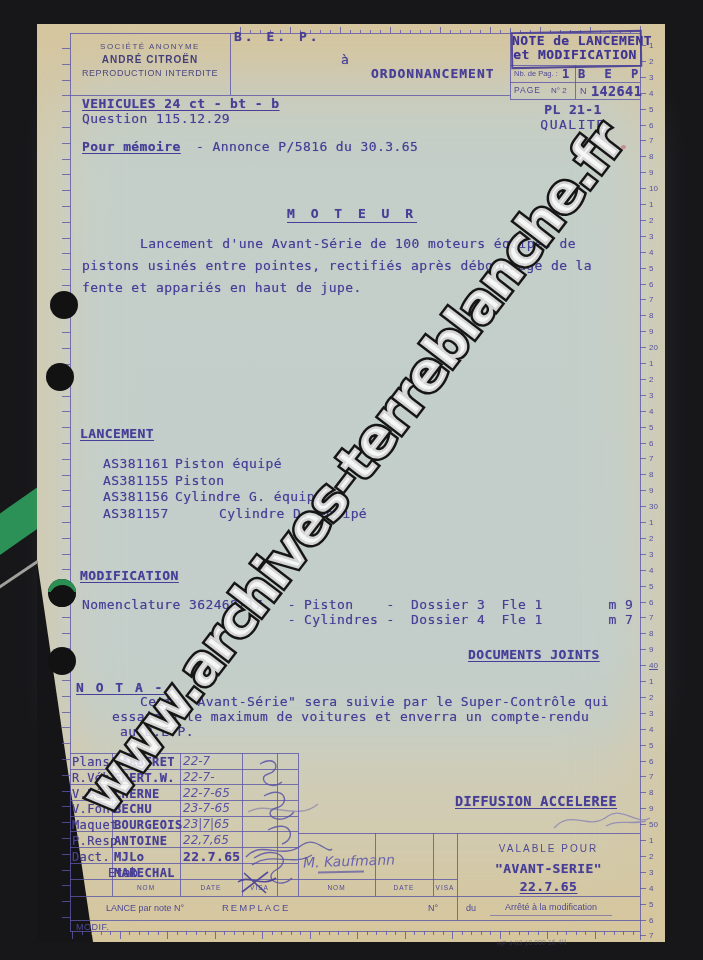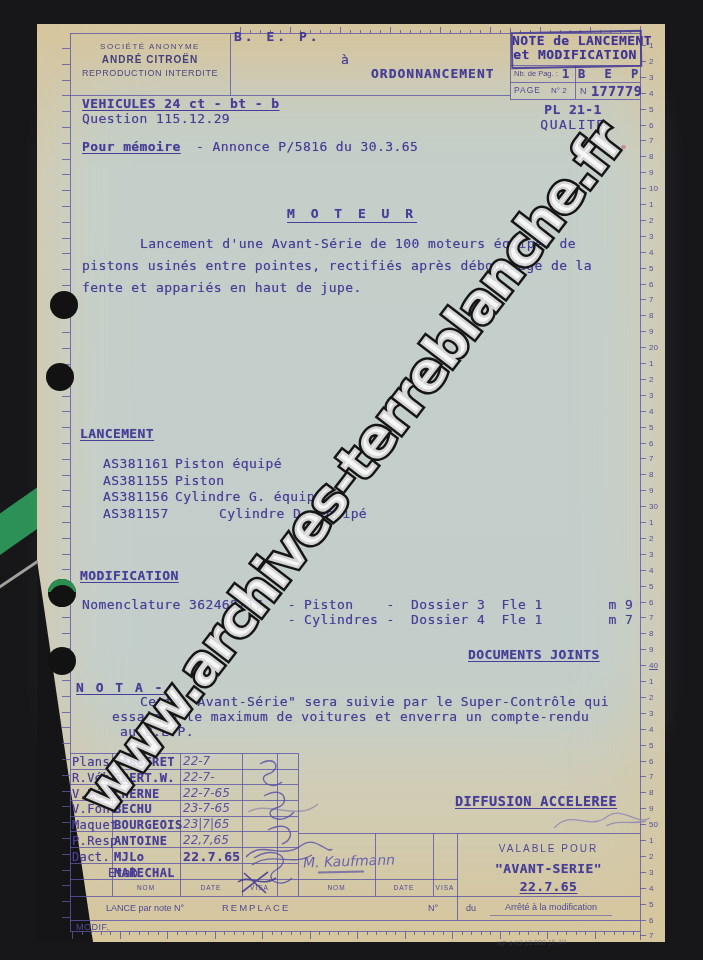--- a/index.html
+++ b/index.html
@@ -68,21 +68,21 @@
 
   <div id="stampbox"></div>
   <div class="tw b stamp" style="left:512px;top:34px;width:126px;text-align:center;font-size:13px;">NOTE de LANCEMENT</div>
   <div class="tw b stamp" style="left:512px;top:48px;width:126px;text-align:center;font-size:13px;">et MODIFICATION</div>
   <div class="pr" style="left:514px;top:69px;font-size:7.5px;">Nb. de Pag. :</div>
   <div class="tw b" style="left:562px;top:67px;font-size:12px;">1</div>
   <div class="tw b" style="left:578px;top:67px;width:62px;text-align:center;letter-spacing:6px;font-size:12px;">B E P</div>
   <div class="pr" style="left:514px;top:85px;font-size:8.5px;letter-spacing:1px;">PAGE</div>
   <div class="pr" style="left:551px;top:86px;font-size:8px;">N° 2</div>
   <div class="pr" style="left:580px;top:86px;font-size:9px;">N</div>
-  <div class="tw b" style="left:591px;top:84px;font-size:13.5px;">177779</div>
+  <div class="tw b" style="left:591px;top:84px;font-size:13.5px;">142641</div>
   <div class="red-speck"></div>
 
   <div class="tw b u" style="left:82px;top:97px;">VEHICULES 24 ct - bt - b</div>
   <div class="tw" style="left:82px;top:112px;">Question 115.12.29</div>
   <div class="tw b" style="left:540px;top:103px;width:66px;text-align:center;">PL 21-1</div>
   <div class="tw" style="left:540px;top:118px;width:66px;text-align:center;letter-spacing:1.5px;">QUALITE</div>
 
   <div class="tw b u" style="left:82px;top:140px;">Pour mémoire</div>
   <div class="tw" style="left:196px;top:140px;">- Annonce P/5816 du 30.3.65</div>
 

